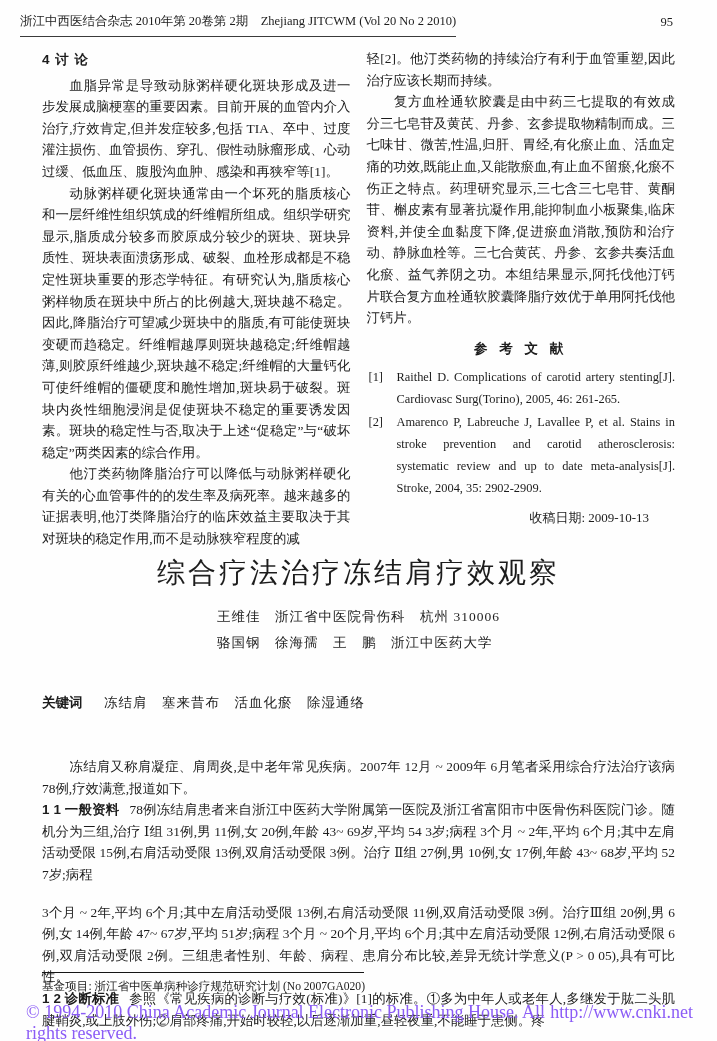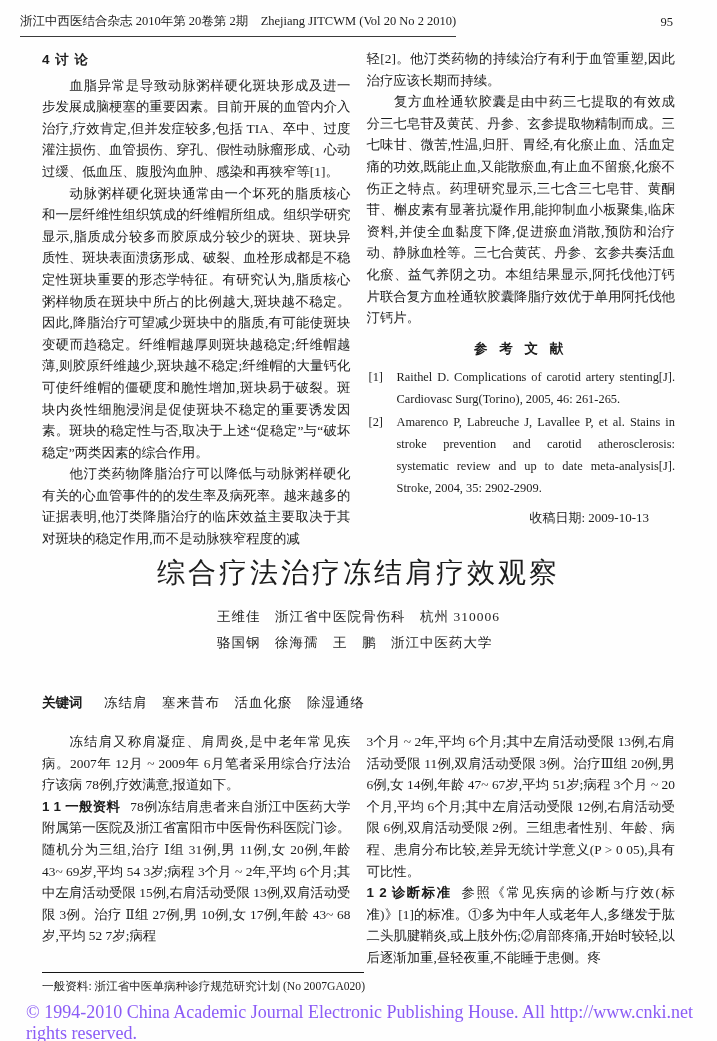--- a/index.html
+++ b/index.html
@@ -33,21 +33,21 @@
     font-size: 12.5px;
   }
   .cols {
     position: absolute;
     left: 42px;
     width: 633px;
     display: flex;
     gap: 16px;
   }
   .top-cols { top: 48px; }
-  .body-cols { top: 731px; }
+  .body-cols { top: 756px; flex-direction: column; }
   .col {
     flex: 1;
     min-width: 0;
     font-size: 13.4px;
     line-height: 21.6px;
     text-align: justify;
   }
   .h-sec {
     font-family: "Liberation Sans", "DejaVu Sans", sans-serif;
     font-weight: bold;
@@ -191,20 +191,20 @@
       </p>
     </div>
     <div class="col">
       <p class="para noindent">3个月 ~ 2年,平均 6个月;其中左肩活动受限 13例,右肩活动受限 11例,双肩活动受限 3例。治疗Ⅲ组 20例,男 6例,女 14例,年龄 47~ 67岁,平均 51岁;病程 3个月 ~ 20个月,平均 6个月;其中左肩活动受限 12例,右肩活动受限 6例,双肩活动受限 2例。三组患者性别、年龄、病程、患肩分布比较,差异无统计学意义(P &gt; 0 05),具有可比性。</p>
       <p class="para noindent">
         <span class="inline-label">1 2 诊断标准</span><span>参照《常见疾病的诊断与疗效(标准)》[1]的标准。①多为中年人或老年人,多继发于肱二头肌腱鞘炎,或上肢外伤;②肩部疼痛,开始时较轻,以后逐渐加重,昼轻夜重,不能睡于患侧。疼</span>
       </p>
     </div>
   </div>
 
-  <div class="footnote">一般资料: 浙江省中医单病种诊疗规范研究计划 (No 2007GA020)</div>
+  <div class="footnote">基金项目: 浙江省中医单病种诊疗规范研究计划 (No 2007GA020)</div>
 
   <div class="copyright">
     <span>© 1994-2010 China Academic Journal Electronic Publishing House. All rights reserved.</span>
     <span>http://www.cnki.net</span>
   </div>
 
 </div>
 
 </body></html>

